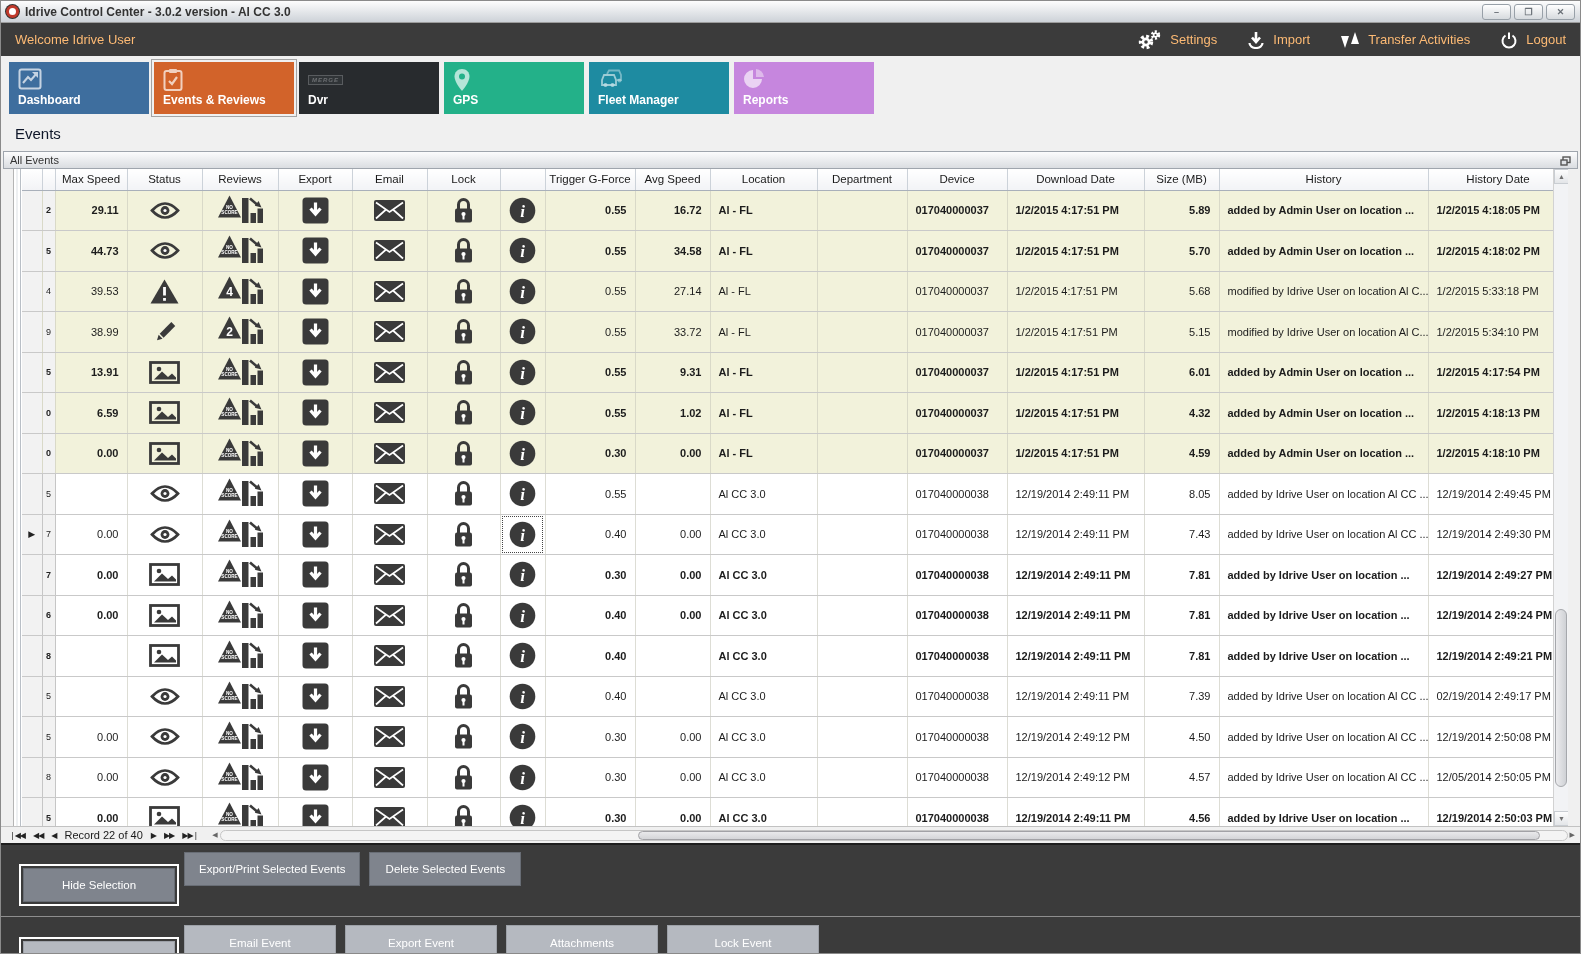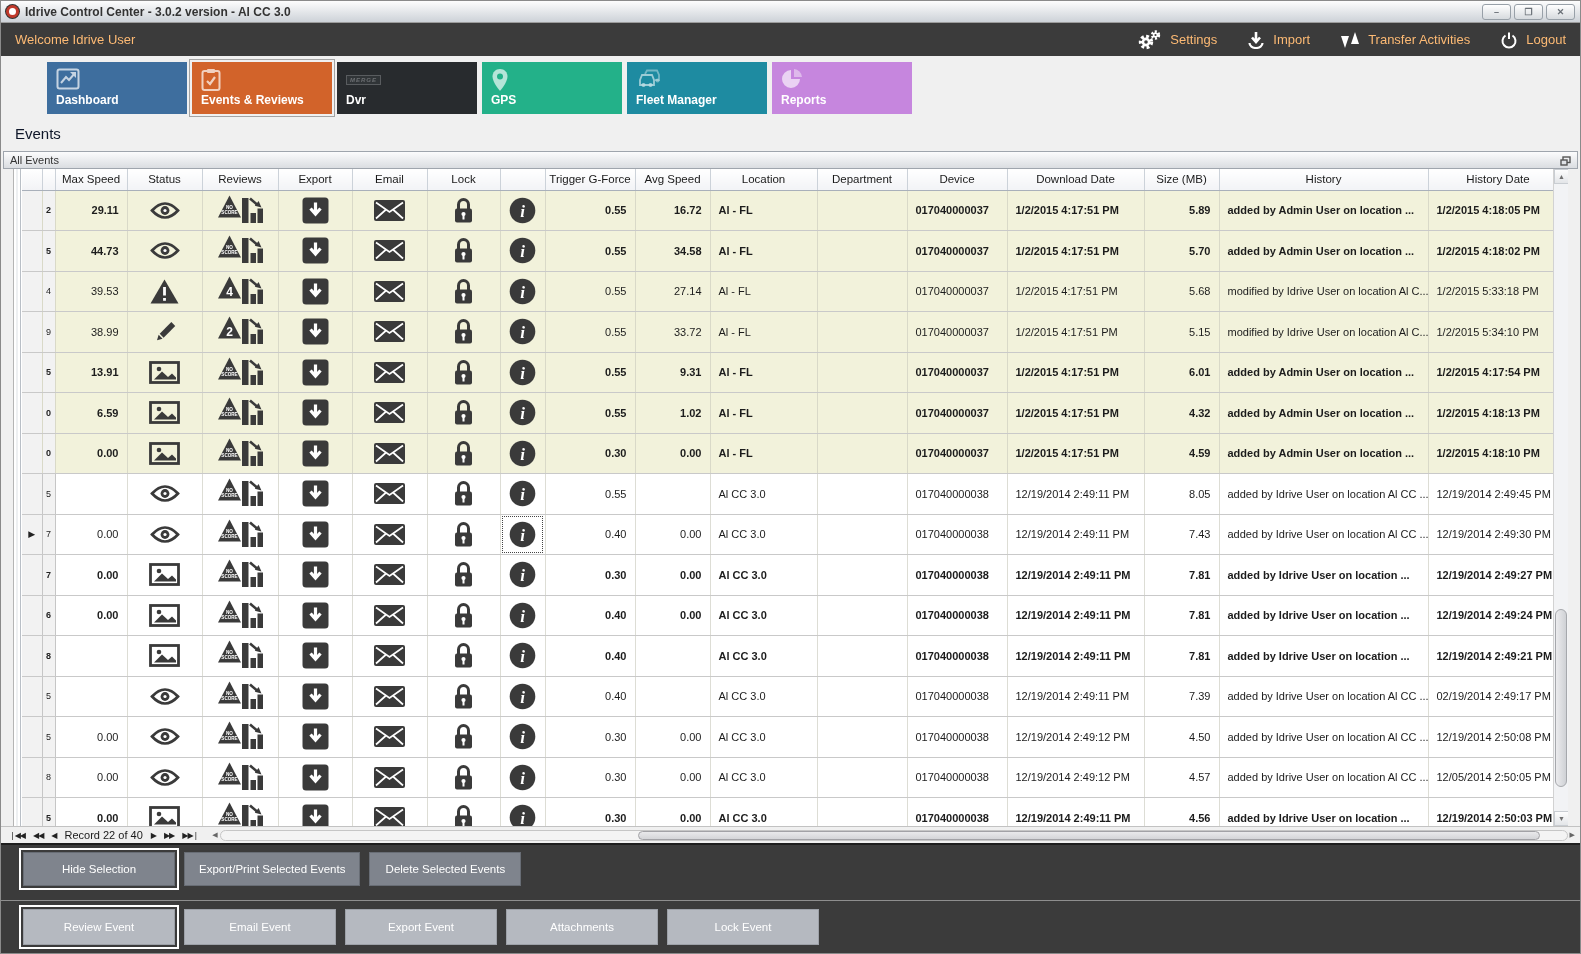--- a/index.html
+++ b/index.html
@@ -18,21 +18,21 @@
     background:linear-gradient(#ffffff,#d6dade); color:#6a7077; font-size:9px; font-weight:bold;
     display:flex; align-items:center; justify-content:center; }
 
   
   .menubar { height:33px; background:#3b3b3b; color:#fdba74; display:flex; align-items:center; padding:0 14px; }
   .welcome { font-size:13px; }
   .menu-right { margin-left:auto; display:flex; gap:30px; align-items:center; }
   .menu-item { display:flex; align-items:center; gap:8px; font-size:13px; cursor:default; }
 
   
-  .tabs { display:flex; gap:5px; padding:5px 0 0 8px; height:58px; align-items:flex-end;margin-left:38px; }
+  .tabs { display:flex; gap:5px; padding:5px 0 0 8px; height:58px; align-items:flex-end; }
   .tab { width:140px; height:52px; position:relative; color:#fff; flex:none; }
   .tab.active { outline:1px solid #a3a3a3; outline-offset:2px; }
   .tab-icon { position:absolute; left:9px; top:6px; opacity:.7; }
   .tab-label { position:absolute; left:9px; bottom:7px; font-size:12px; font-weight:bold; white-space:nowrap; }
   .merge-badge { font-size:6px; font-style:italic; font-weight:bold; color:#8a8d90;
     border:1px solid #6f7275; padding:1px 3px; letter-spacing:1px; background:#34383b; }
 
   .page-title { font-size:15px; color:#0f172a; padding:11px 0 9px 14px; }
 
   
@@ -84,21 +84,21 @@
   .hs-thumb { position:absolute; top:0; bottom:0; left:31%; width:67%;
     background:linear-gradient(#e9e9eb,#d4d5d8); border:1px solid #a2a2a6; border-radius:6px; }
 
   
   .bottom { background:#3b3b3b; height:114px; border-top:2px solid #1e1e1e; padding-top:7px; }
   .bar { display:flex; gap:9px; padding-left:22px; }
   .btn { height:34px; min-width:152px; padding:0 14px; color:#fff; font-size:11.5px;
     display:flex; align-items:center; justify-content:center; cursor:default; white-space:nowrap; }
   .btn-dark { background:#7f848d; border:1px solid #686d75; }
   .btn-light { background:#b5b9c0; border:1px solid #9da1a8; height:36px; }
-  .btn.focused { outline:2px solid #fff; outline-offset:2px; }
+  .btn.focused { outline:2px solid #fff; outline-offset:2px;margin-top:16px; }
   .bar-divider { height:1px; background:#8e8e8e; margin-top:14px; }
   .bar2 { margin-top:8px;text-align:center; }
 </style>
 </head>
 <body>
 
 <div class="window">
 
   <div class="titlebar">
     <div class="app-logo"></div>

